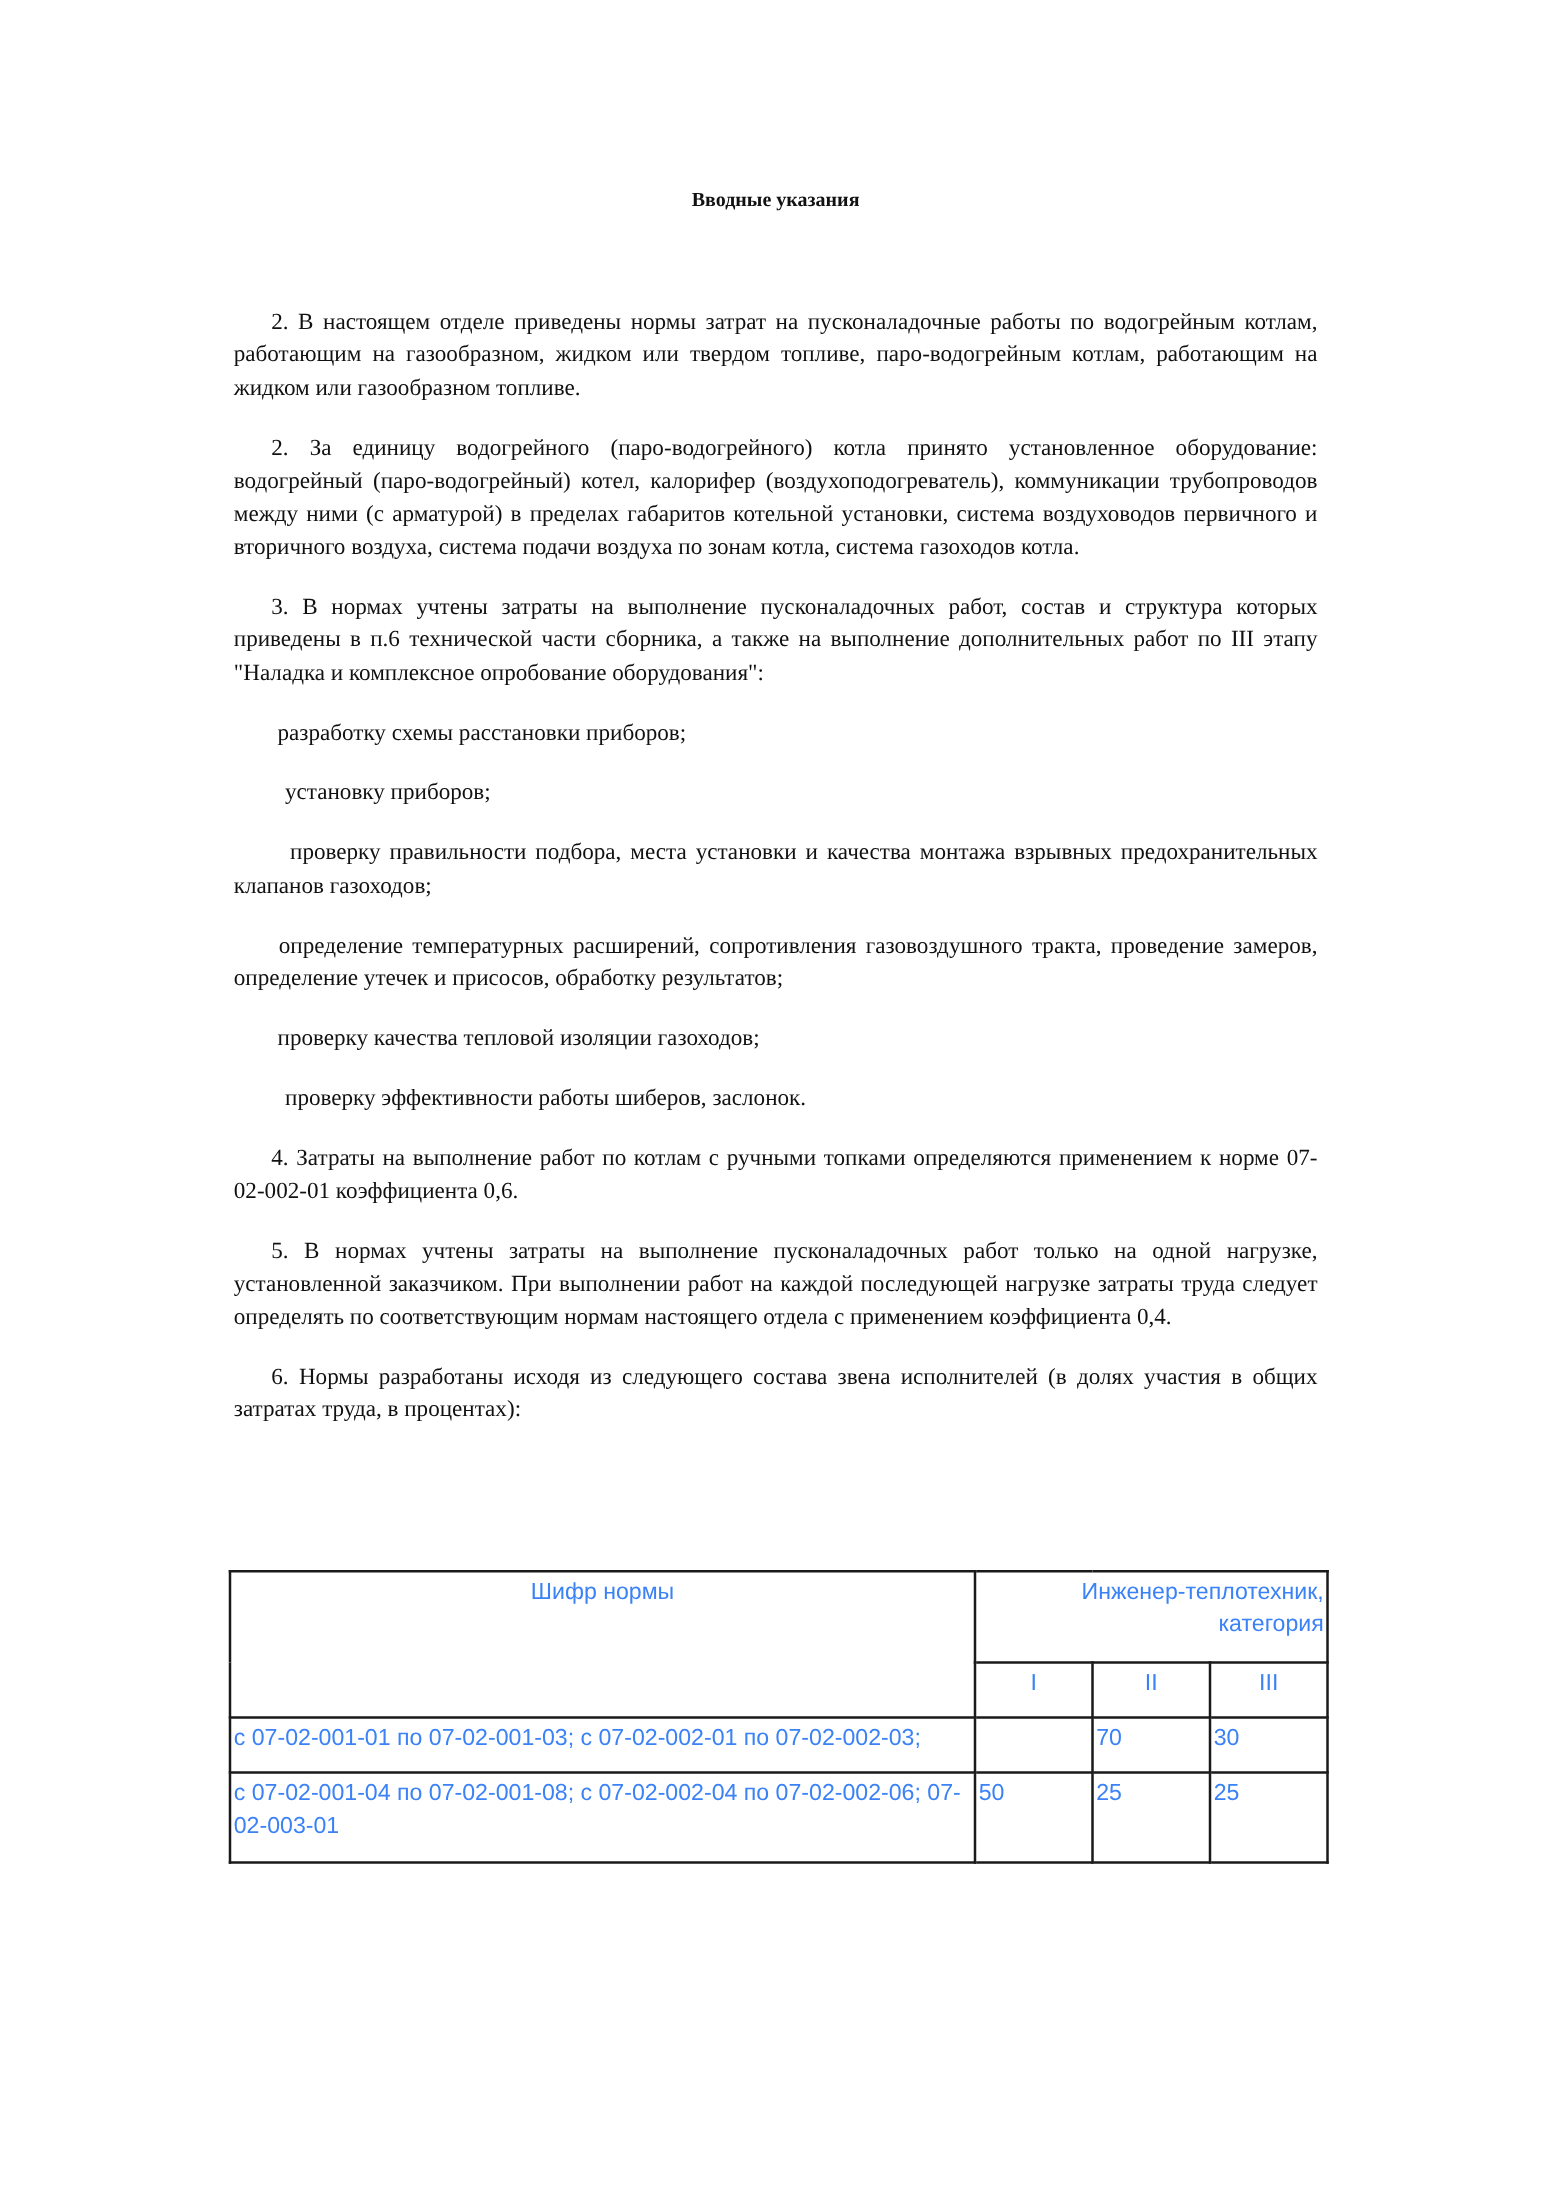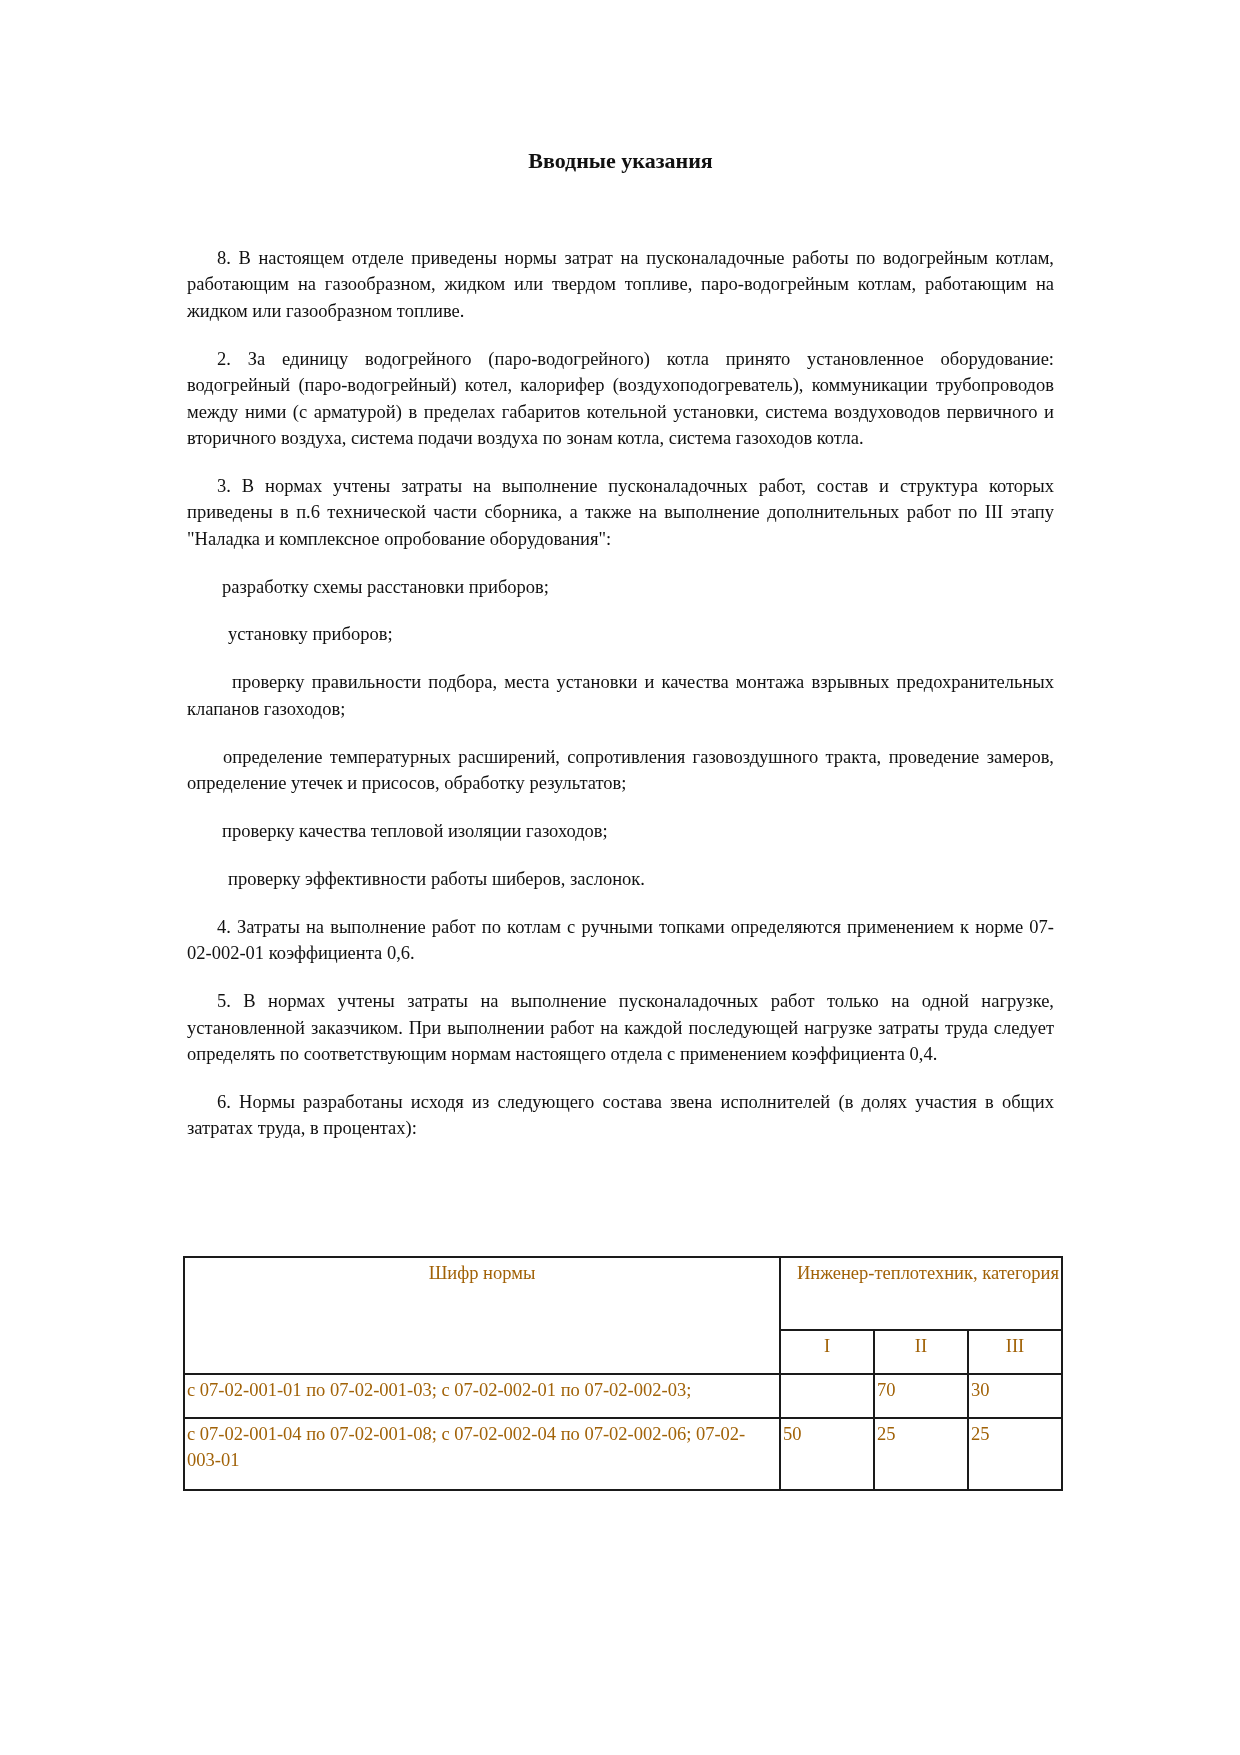--- a/index.html
+++ b/index.html
@@ -21,21 +21,21 @@
     top: 0;
     width: 867px;
   }
   .title {
     position: absolute;
     left: 0;
     top: 149px;
     width: 867px;
     text-align: center;
     font-weight: bold;
-    font-size: 22px;
+    font-size: 16px;
     line-height: 24px;
     margin: 0;
   }
   .body-text {
     position: absolute;
     left: 0;
     top: 245px;
     width: 867px;
   }
   .para {
@@ -55,24 +55,24 @@
     text-indent: 36px;
   }
   .para.item-47 {
     text-indent: 45px;
   }
   .norm-table {
     position: absolute;
     left: 183px;
     top: 1256px;
     border-collapse: collapse;
-    font-family: Liberation Serif, serif;
+    font-family: Liberation Sans, sans-serif;
     font-size: 18.5px;
     line-height: 26px;
-    color: #a16207;
+    color: #3b82f6;
   }
   .norm-table td {
     border: 2px solid #1a1a1a;
     vertical-align: top;
     padding: 2px 2px 0 2px;
   }
   .norm-table .c-code { width: 590px; }
   .norm-table .c-cat { width: 88px; }
   .norm-table .h-code { text-align: center; height: 113px; }
   .norm-table .h-group { text-align: right; height: 68px; }
@@ -81,21 +81,21 @@
   .norm-table .r2 td { height: 68px; }
   .norm-table .code-text { text-align: left; }
 </style>
 </head>
 <body>
 
 <div class="page">
   <h1 class="title">Вводные указания</h1>
 
   <div class="body-text">
-    <p class="para">8. В настоящем отделе приведены нормы затрат на пусконаладочные работы по водогрейным котлам, работающим на газообразном, жидком или твердом топливе, паро-водогрейным котлам, работающим на жидком или газообразном топливе.</p>
+    <p class="para">2. В настоящем отделе приведены нормы затрат на пусконаладочные работы по водогрейным котлам, работающим на газообразном, жидком или твердом топливе, паро-водогрейным котлам, работающим на жидком или газообразном топливе.</p>
     <p class="para">2. За единицу водогрейного (паро-водогрейного) котла принято установленное оборудование: водогрейный (паро-водогрейный) котел, калорифер (воздухоподогреватель), коммуникации трубопроводов между ними (с арматурой) в пределах габаритов котельной установки, система воздуховодов первичного и вторичного воздуха, система подачи воздуха по зонам котла, система газоходов котла.</p>
     <p class="para">3. В нормах учтены затраты на выполнение пусконаладочных работ, состав и структура которых приведены в п.6 технической части сборника, а также на выполнение дополнительных работ по III этапу "Наладка и комплексное опробование оборудования":</p>
     <p class="para item">разработку схемы расстановки приборов;</p>
     <p class="para item-wide">установку приборов;</p>
     <p class="para item-47">проверку правильности подбора, места установки и качества монтажа взрывных предохранительных клапанов газоходов;</p>
     <p class="para item-mid">определение температурных расширений, сопротивления газовоздушного тракта, проведение замеров, определение утечек и присосов, обработку результатов;</p>
     <p class="para item">проверку качества тепловой изоляции газоходов;</p>
     <p class="para item-wide">проверку эффективности работы шиберов, заслонок.</p>
     <p class="para">4. Затраты на выполнение работ по котлам с ручными топками определяются применением к норме 07-02-002-01 коэффициента 0,6.</p>
     <p class="para">5. В нормах учтены затраты на выполнение пусконаладочных работ только на одной нагрузке, установленной заказчиком. При выполнении работ на каждой последующей нагрузке затраты труда следует определять по соответствующим нормам настоящего отдела с применением коэффициента 0,4.</p>

